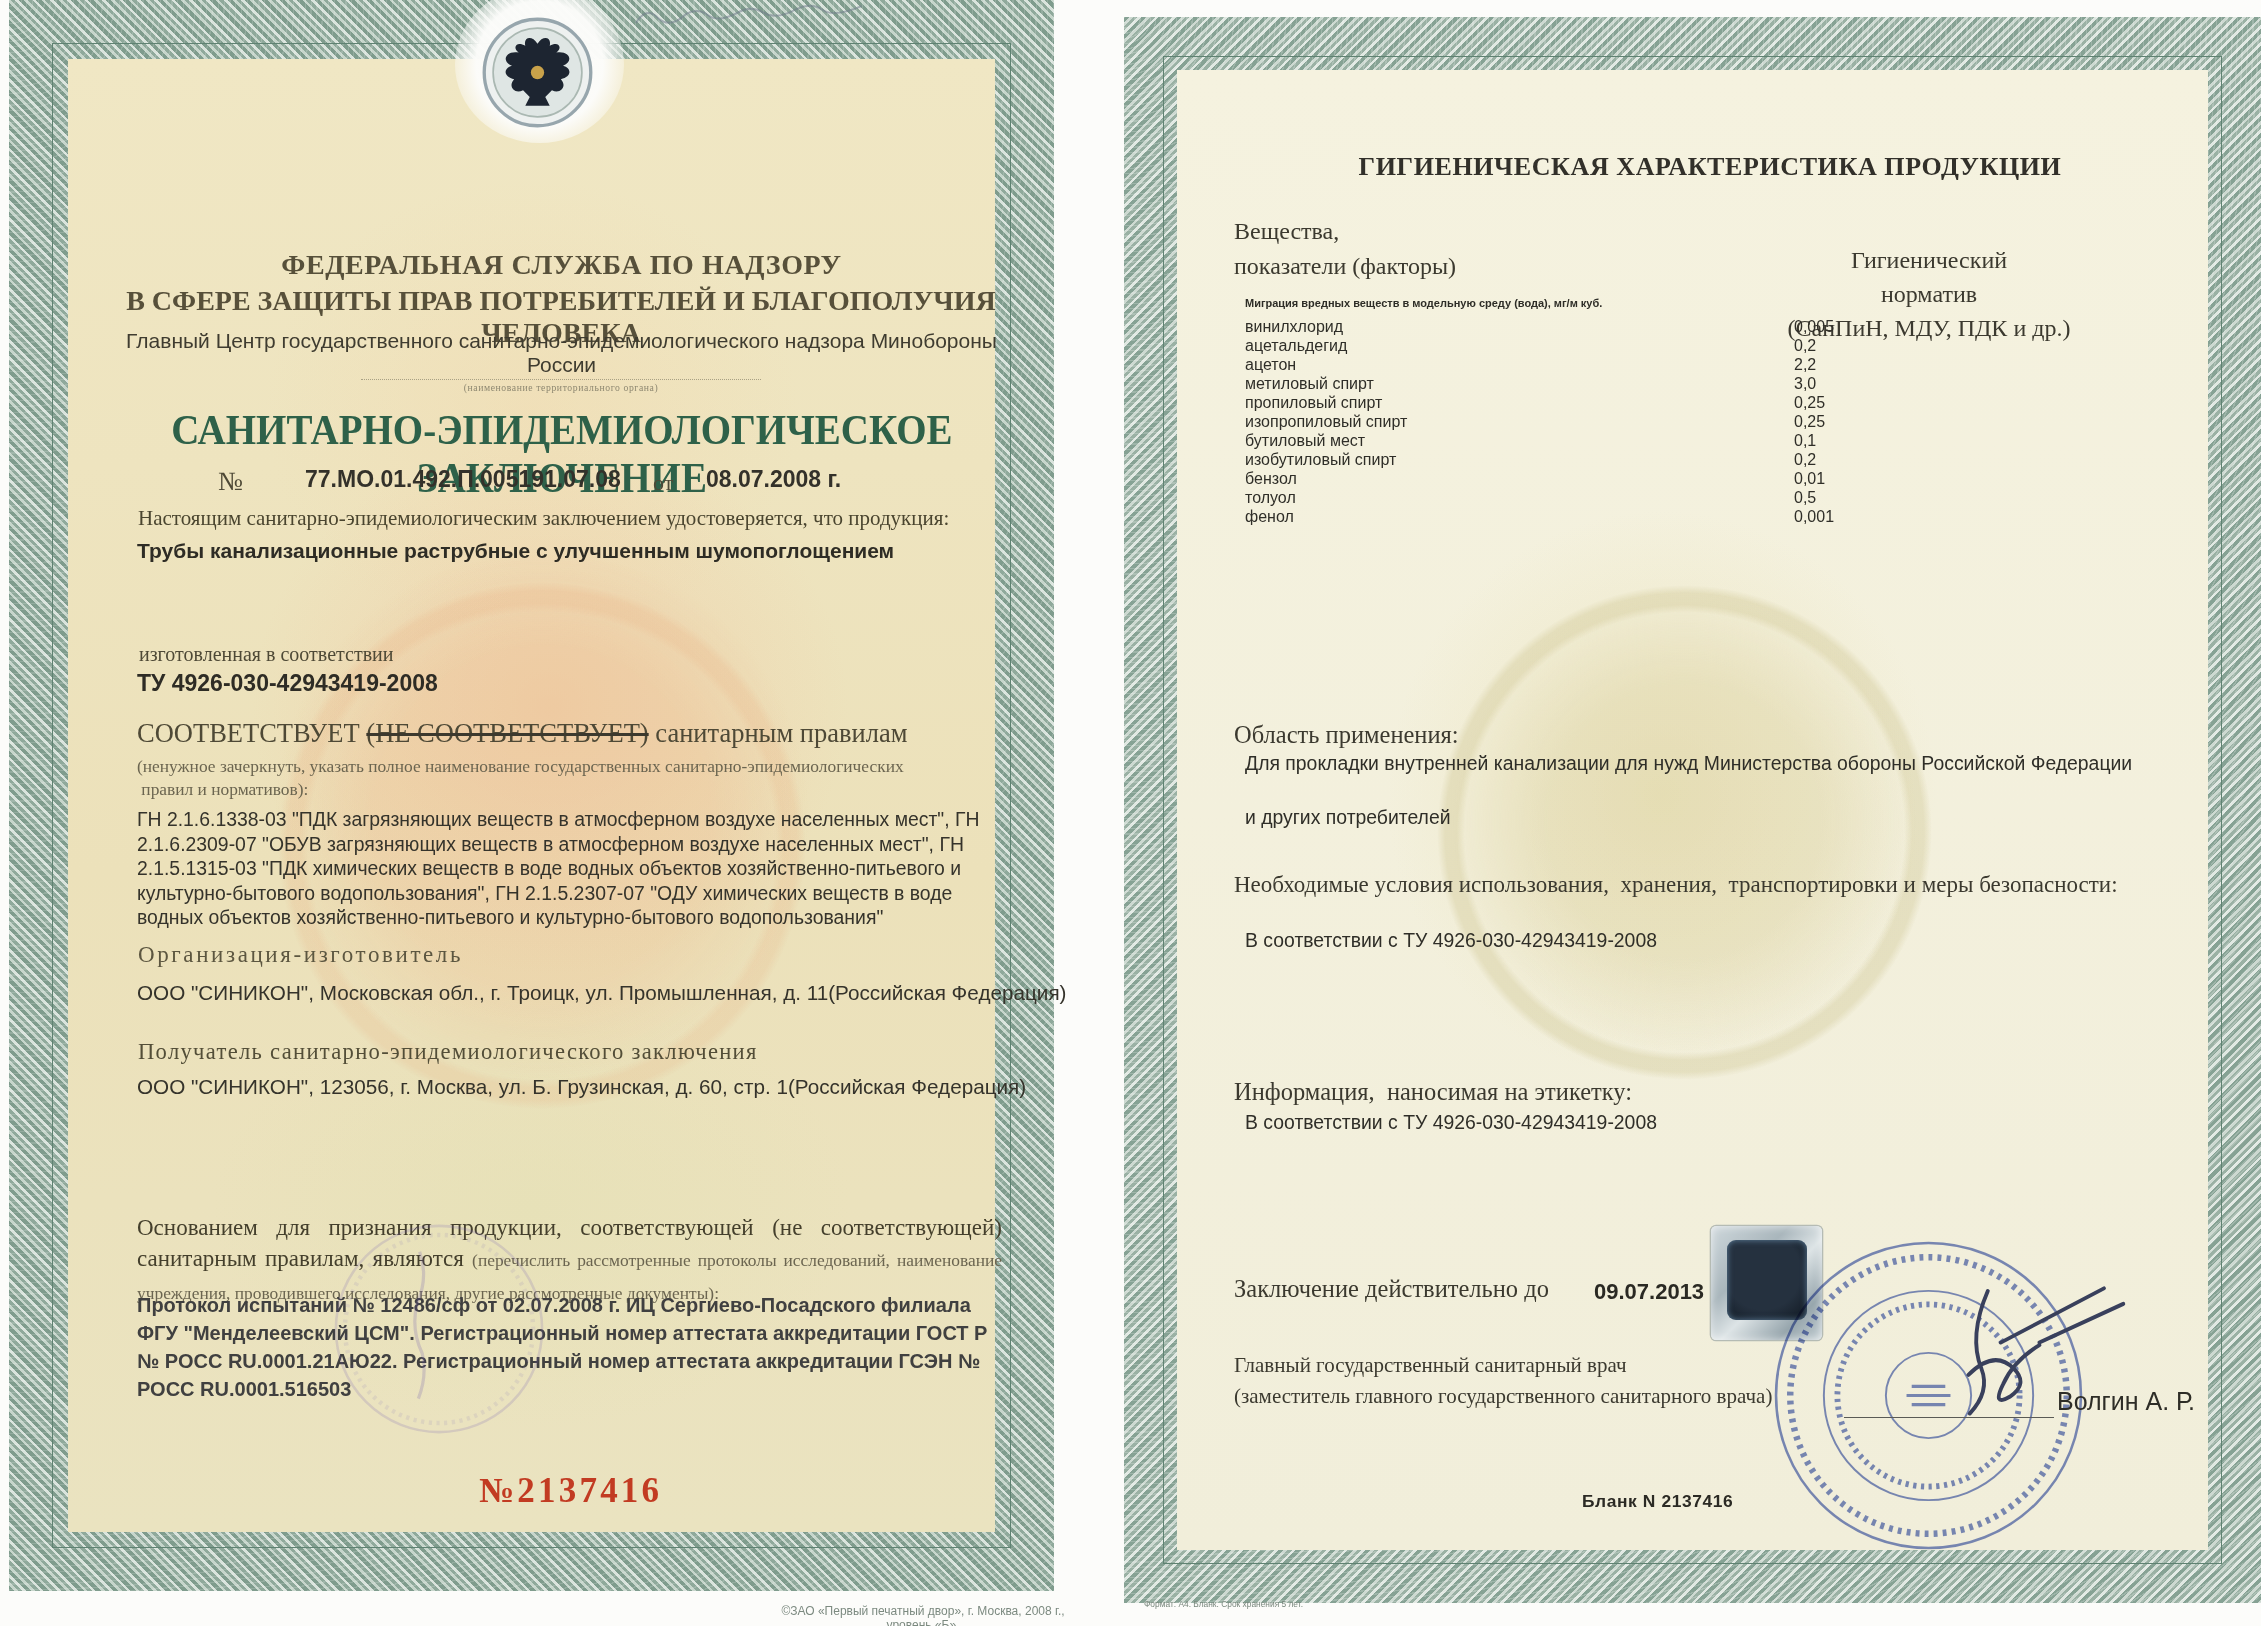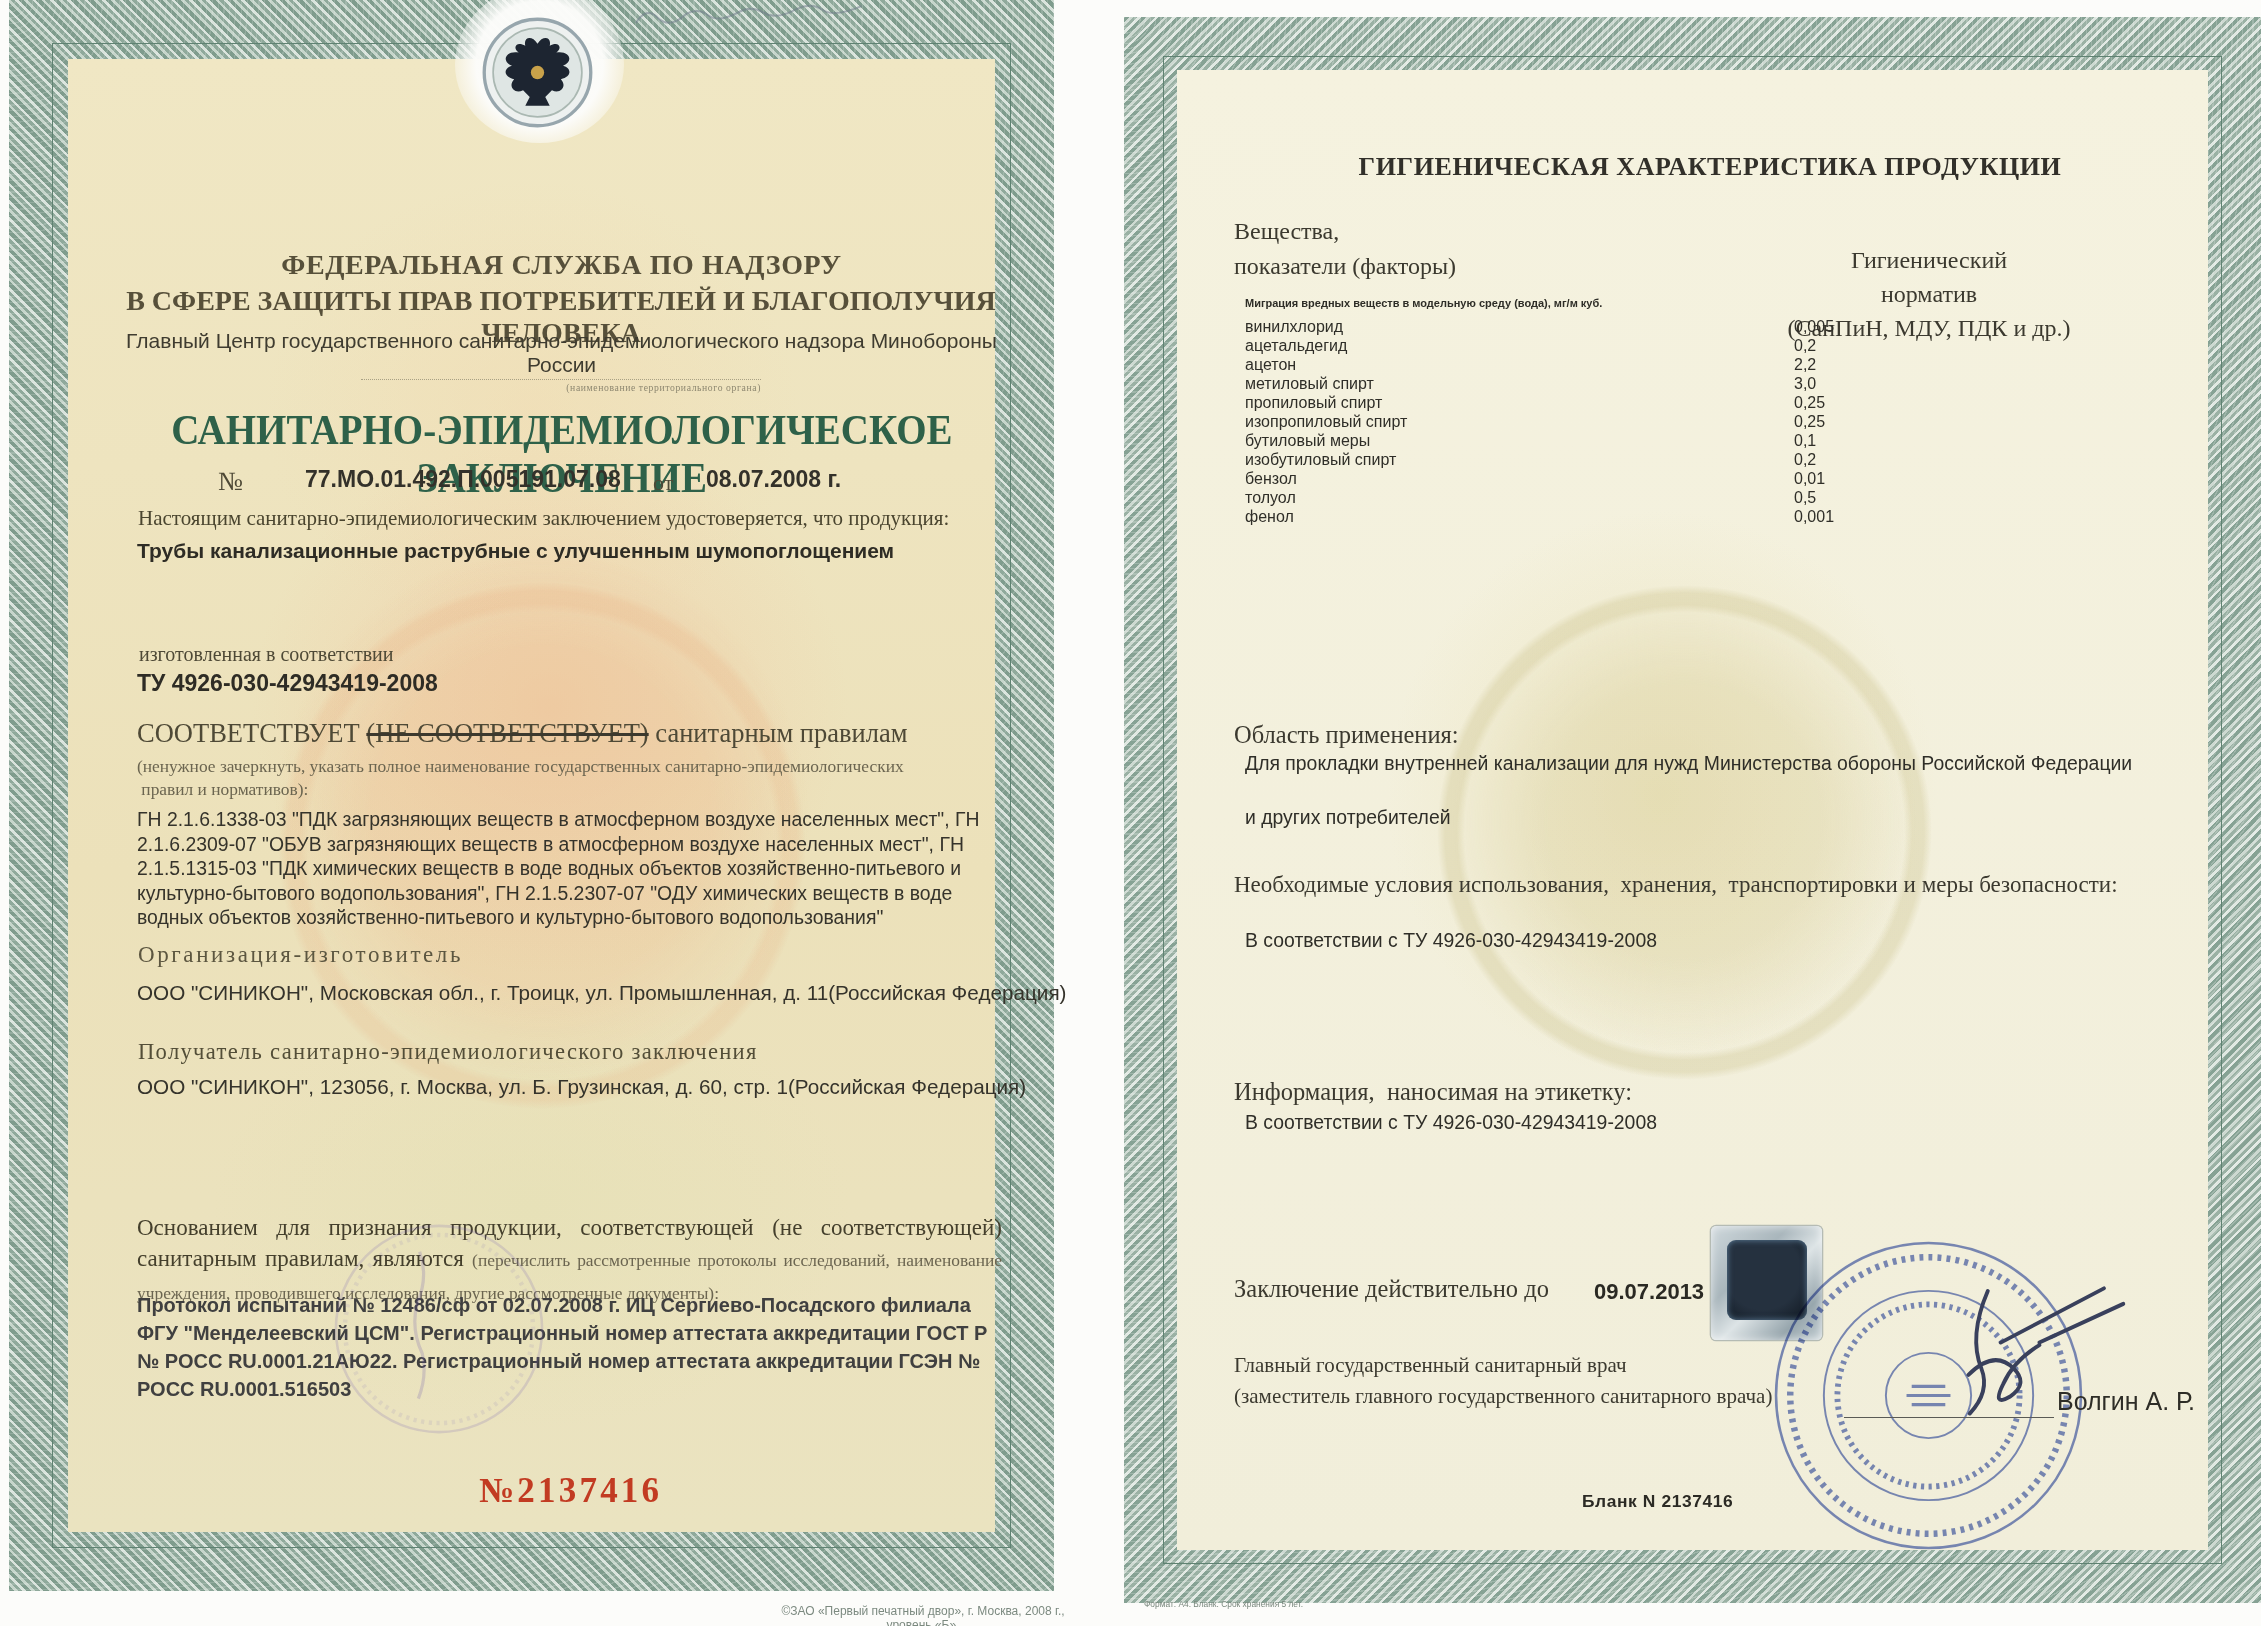--- a/index.html
+++ b/index.html
@@ -71,21 +71,21 @@
   .lp-serif { font-family:"Liberation Serif", serif; color:#4e4936; }
   .lp-sans  { font-family:"Liberation Sans", sans-serif; color:#35332b; }
   .rp-serif { font-family:"Liberation Serif", serif; color:#3b392f; }
   .rp-sans  { font-family:"Liberation Sans", sans-serif; color:#2f2e28; }
 
   
   #lp-header1 { left:129px; top:249px;  width:865px; text-align:center; font-size:28px; font-weight:bold; letter-spacing:0.6px; color:#57503a; }
   #lp-header2 { left:103px; top:285px;  width:916px; text-align:center; font-size:28px; font-weight:bold; letter-spacing:0; color:#57503a; }
   #lp-header3 { left:116px; top:329px;  width:891px; text-align:center; font-size:21px; color:#3f3c30; }
   #lp-orgrule { left:361px; top:379px;  width:400px; border-top:1.3px dotted #a9a184; }
-  #lp-orgnote { left:361px; top:382px;  width:400px; text-align:right; font-size:9.7px; color:#8d8770; letter-spacing:0.6px; }
+  #lp-orgnote { left:361px; top:382px;  width:400px; text-align:center; font-size:9.7px; color:#8d8770; letter-spacing:0.6px; }
   #lp-title   { left:123px; top:409px;  width:878px; text-align:center; font-size:39px; font-weight:bold; color:#2e6149; transform:scaleY(1.06); }
   #lp-no      { left:218px; top:467px;  font-size:26px; color:#4e4936; }
   #lp-number  { left:305px; top:466px;  font-size:23px; font-weight:bold; color:#33312a; }
   #lp-ot      { left:653px; top:470px; font-size:22px; color:#4e4936; }
   #lp-date    { left:706px; top:466px; font-size:23px; font-weight:bold; color:#33312a; }
   #lp-certify { left:138px; top:506px;  width:862px; font-size:21px; color:#4a452f; }
   #lp-product { left:137px; top:539px;  width:862px; font-size:21px; font-weight:600; color:#2e2c25; }
   #lp-manuf-label { left:139px; top:643px; font-size:20px; color:#4e4936; }
   #lp-tu      { left:137px; top:670px; font-size:23px; font-weight:bold; color:#2e2c25; }
   #lp-conform { left:137px; top:718px; font-size:26.5px; color:#4e4936; }
@@ -224,21 +224,21 @@
 норматив
 (СанПиН, МДУ, ПДК и др.)</div>
 <div class="t rp-sans" id="rp-migration">Миграция вредных веществ в модельную среду (вода), мг/м куб.</div>
 
 <div class="sub-row sans" style="top:318px"><span>винилхлорид</span><span class="val">0,005</span></div>
 <div class="sub-row sans" style="top:337px"><span>ацетальдегид</span><span class="val">0,2</span></div>
 <div class="sub-row sans" style="top:356px"><span>ацетон</span><span class="val">2,2</span></div>
 <div class="sub-row sans" style="top:375px"><span>метиловый спирт</span><span class="val">3,0</span></div>
 <div class="sub-row sans" style="top:394px"><span>пропиловый спирт</span><span class="val">0,25</span></div>
 <div class="sub-row sans" style="top:413px"><span>изопропиловый спирт</span><span class="val">0,25</span></div>
-<div class="sub-row sans" style="top:432px"><span>бутиловый меры</span><span class="val">0,1</span></div>
+<div class="sub-row sans" style="top:432px"><span>бутиловый мест</span><span class="val">0,1</span></div>
 <div class="sub-row sans" style="top:451px"><span>изобутиловый спирт</span><span class="val">0,2</span></div>
 <div class="sub-row sans" style="top:470px"><span>бензол</span><span class="val">0,01</span></div>
 <div class="sub-row sans" style="top:489px"><span>толуол</span><span class="val">0,5</span></div>
 <div class="sub-row sans" style="top:508px"><span>фенол</span><span class="val">0,001</span></div>
 
 <div class="t rp-serif" id="rp-app-label">Область применения:</div>
 <div class="t rp-sans" id="rp-app-text1">Для прокладки внутренней канализации для нужд Министерства обороны Российской Федерации</div>
 <div class="t rp-sans" id="rp-app-text2">и других потребителей</div>
 
 <div class="t rp-serif" id="rp-cond-label">Необходимые условия использования,  хранения,  транспортировки и меры безопасности:</div>

